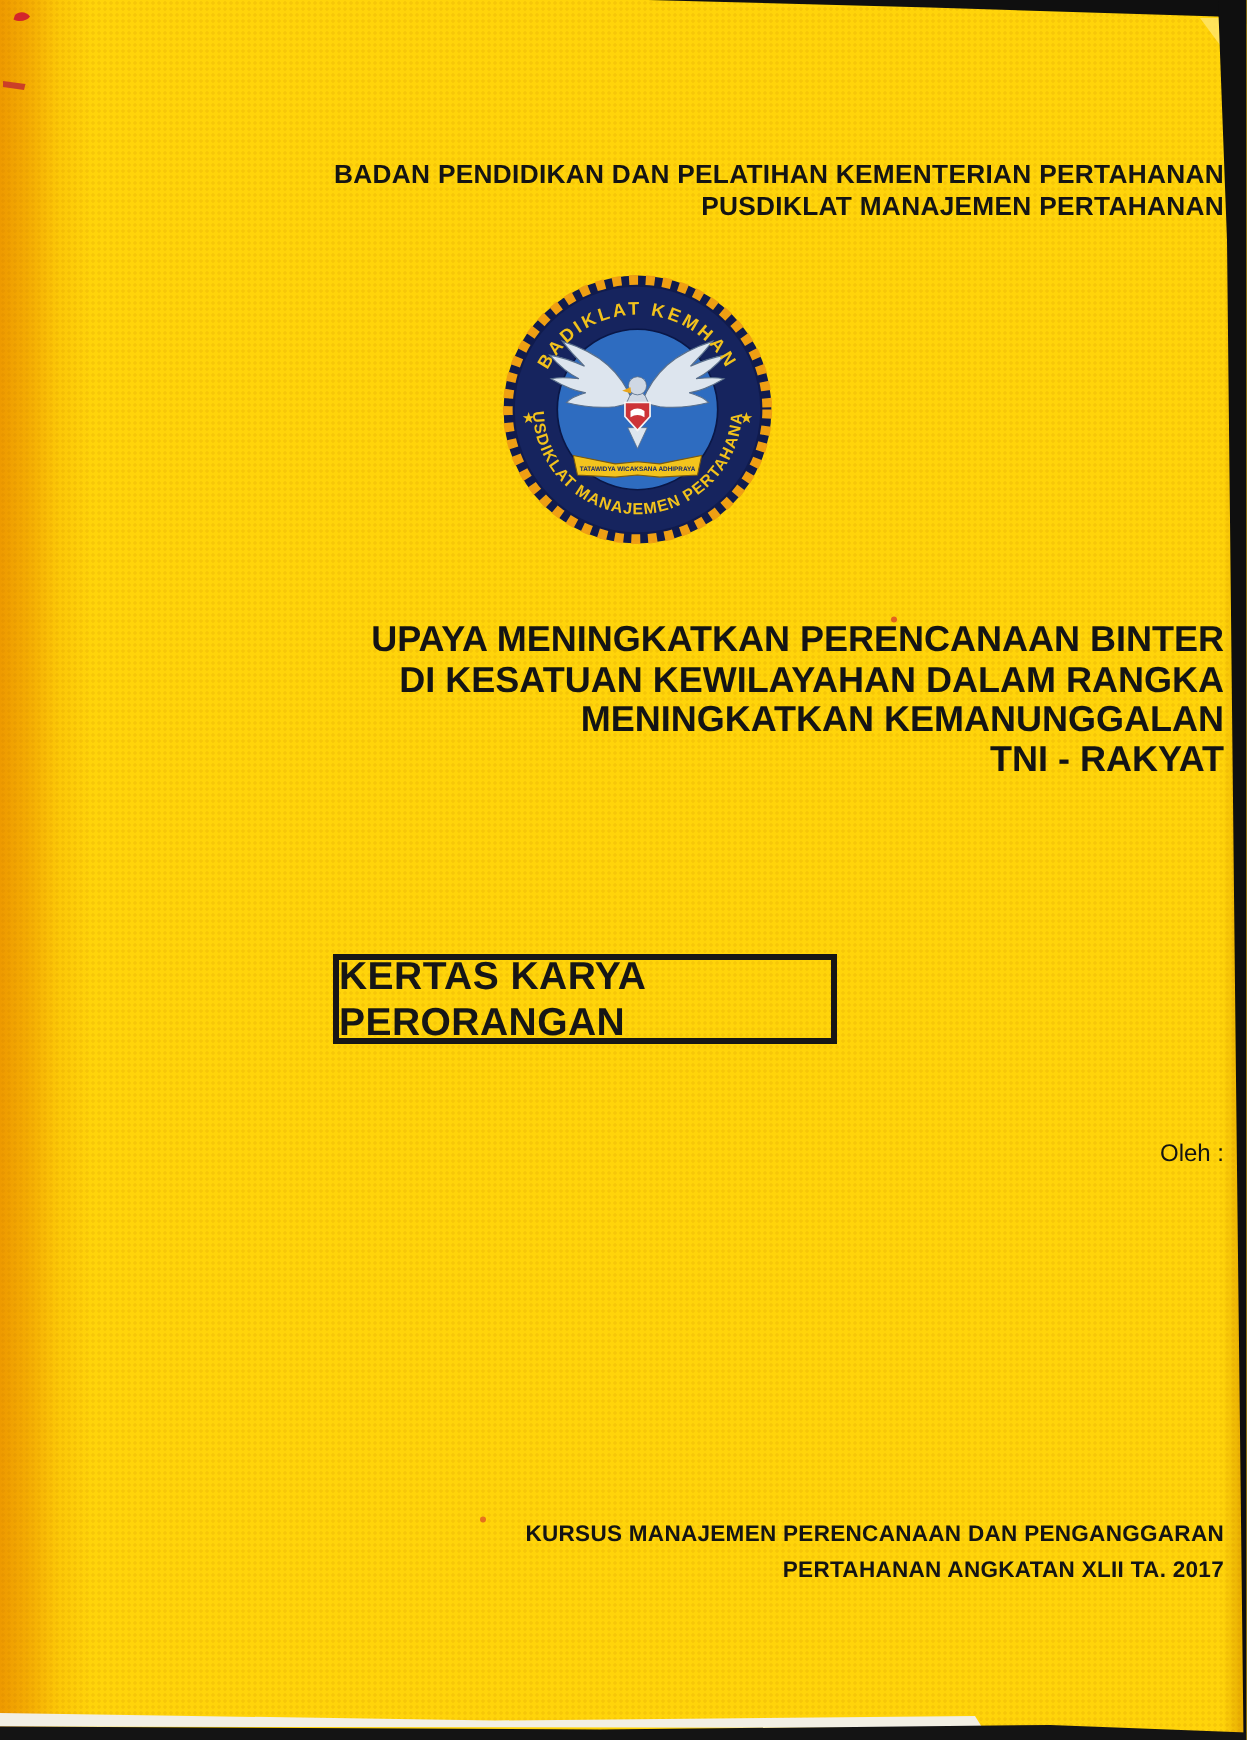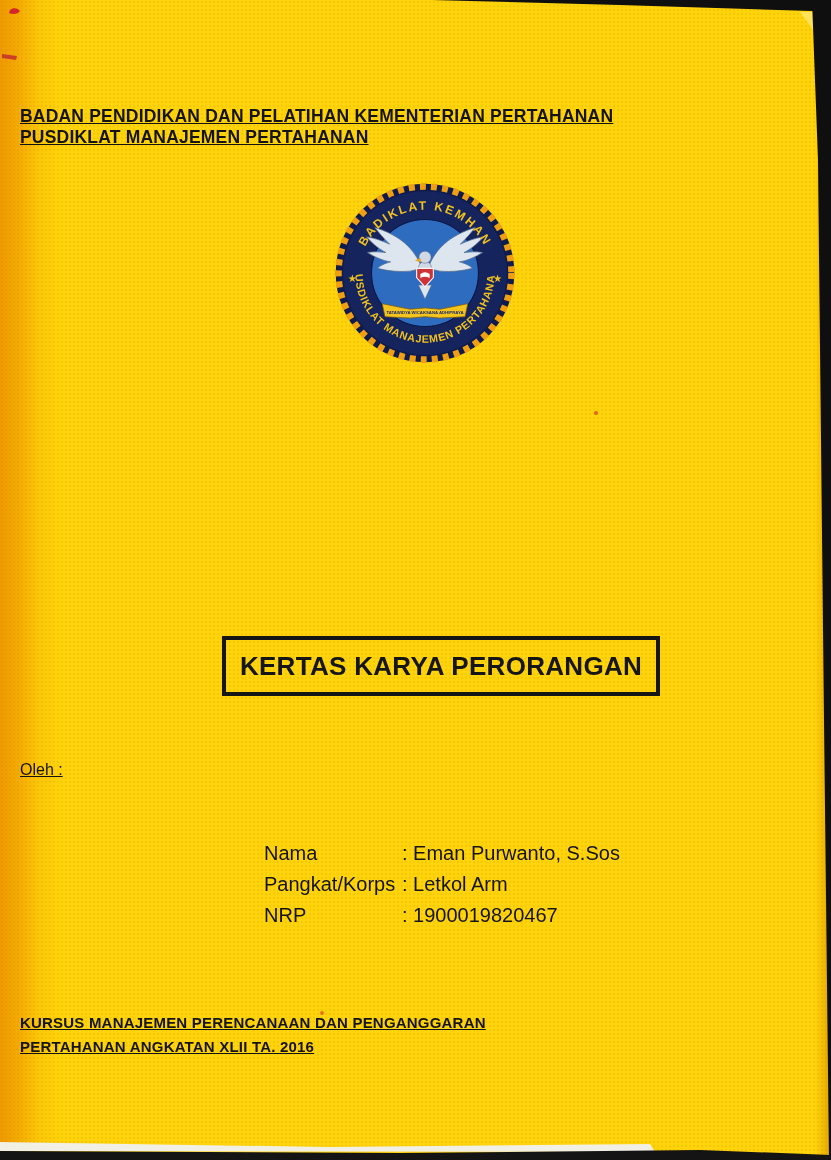--- a/index.html
+++ b/index.html
@@ -15,26 +15,26 @@
   }
   .right-shade{
     position:absolute;right:0;top:0;bottom:0;width:16px;
     background:linear-gradient(270deg,#E2A400 0%,rgba(255,212,10,0) 100%);
   }
   .texture{
     position:absolute;inset:0;pointer-events:none;
     background-image:radial-gradient(rgba(190,110,0,0.13) 1px, rgba(0,0,0,0) 1.3px);
     background-size:4px 4px;
   }
-  .center-wrap{position:absolute;left:20px;width:808px;text-align:left;text-decoration:underline;}
+  .center-wrap{position:absolute;left:8px;width:808px;text-align:right;}
   .header-block{top:106px;font-weight:bold;font-size:17.5px;line-height:21px;letter-spacing:0.2px;}
   .emblem{position:absolute;left:332px;top:180px;width:186px;height:186px;}
   .title-block{top:414px;font-weight:bold;font-size:24px;line-height:26.5px;}
   .type-box{
-    position:absolute;left:222px;top:636px;width:438px;height:60px;
+    position:absolute;left:222px;top:636px;width:336px;height:60px;
     border:4px solid #161616;box-sizing:border-box;
     display:flex;align-items:center;justify-content:center;
     font-weight:bold;font-size:26px;letter-spacing:0.3px;color:#161616;
   }
   .oleh-block{top:761px;font-size:16px;}
   .author-block{position:absolute;left:264px;top:838px;font-size:20px;line-height:31px;}
   .author-row{display:flex;}
   .author-label{display:inline-block;width:138px;text-align:left;}
   .author-value{text-align:left;white-space:pre;}
   .footer-block{top:1011px;font-weight:bold;font-size:15px;line-height:24px;letter-spacing:0.2px;}
@@ -88,47 +88,39 @@
     <text font-size="13" font-weight="bold" letter-spacing="2.2" font-family="Liberation Sans, sans-serif" fill="#F2C21C">
       <textPath href="#arcTop" startOffset="50%" text-anchor="middle">BADIKLAT KEMHAN</textPath>
     </text>
     <text font-size="11.5" font-weight="bold" letter-spacing="0.8" font-family="Liberation Sans, sans-serif" fill="#F2C21C">
       <textPath href="#arcBottom" startOffset="50%" text-anchor="middle">PUSDIKLAT MANAJEMEN PERTAHANAN</textPath>
     </text>
     <text x="22" y="110" text-anchor="middle" font-size="11" fill="#F2C21C">★</text>
     <text x="178" y="110" text-anchor="middle" font-size="11" fill="#F2C21C">★</text>
   </svg>
 
+  <div class="center-wrap title-block">
+    <div>UPAYA MENINGKATKAN PERENCANAAN BINTER</div>
+    <div>DI KESATUAN KEWILAYAHAN DALAM RANGKA</div>
+    <div>MENINGKATKAN KEMANUNGGALAN</div>
+    <div>TNI - RAKYAT</div>
+  </div>
 
   <div class="type-box">
     <span>KERTAS KARYA PERORANGAN</span>
   </div>
 
   <div class="center-wrap oleh-block">
     <span>Oleh :</span>
   </div>
 
-  <div class="author-block">
-    <div class="author-row">
-      <span class="author-label">Nama</span>
-      <span class="author-value">: Eman Purwanto, S.Sos</span>
-    </div>
-    <div class="author-row">
-      <span class="author-label">Pangkat/Korps</span>
-      <span class="author-value">: Letkol Arm</span>
-    </div>
-    <div class="author-row">
-      <span class="author-label">NRP</span>
-      <span class="author-value">: 1900019820467</span>
-    </div>
-  </div>
 
   <div class="center-wrap footer-block">
     <div>KURSUS MANAJEMEN PERENCANAAN DAN PENGANGGARAN</div>
-    <div>PERTAHANAN ANGKATAN XLII TA. 2016</div>
+    <div>PERTAHANAN ANGKATAN XLII TA. 2017</div>
   </div>
 
   <div class="fold-corner"></div>
 
   <svg class="scan-overlay" width="831" height="1160" viewBox="0 0 831 1160">
     <polygon points="432,0 831,0 831,16 812,11 620,5 470,1" fill="#0F0F0F"></polygon>
     <polygon points="812,0 831,0 831,1160 829,1160 824,720 818,160" fill="#0F0F0F"></polygon>
     <polygon points="0,1142 330,1147 650,1144 655,1152 0,1151" fill="#F2EFE4"></polygon>
     <polygon points="0,1151 400,1153 700,1150 831,1155 831,1160 0,1160" fill="#141414"></polygon>
     <path d="M10,10 c3,-3 8,-2 10,1 c-2,3 -7,4 -11,2 z" fill="#D3262B"></path>

